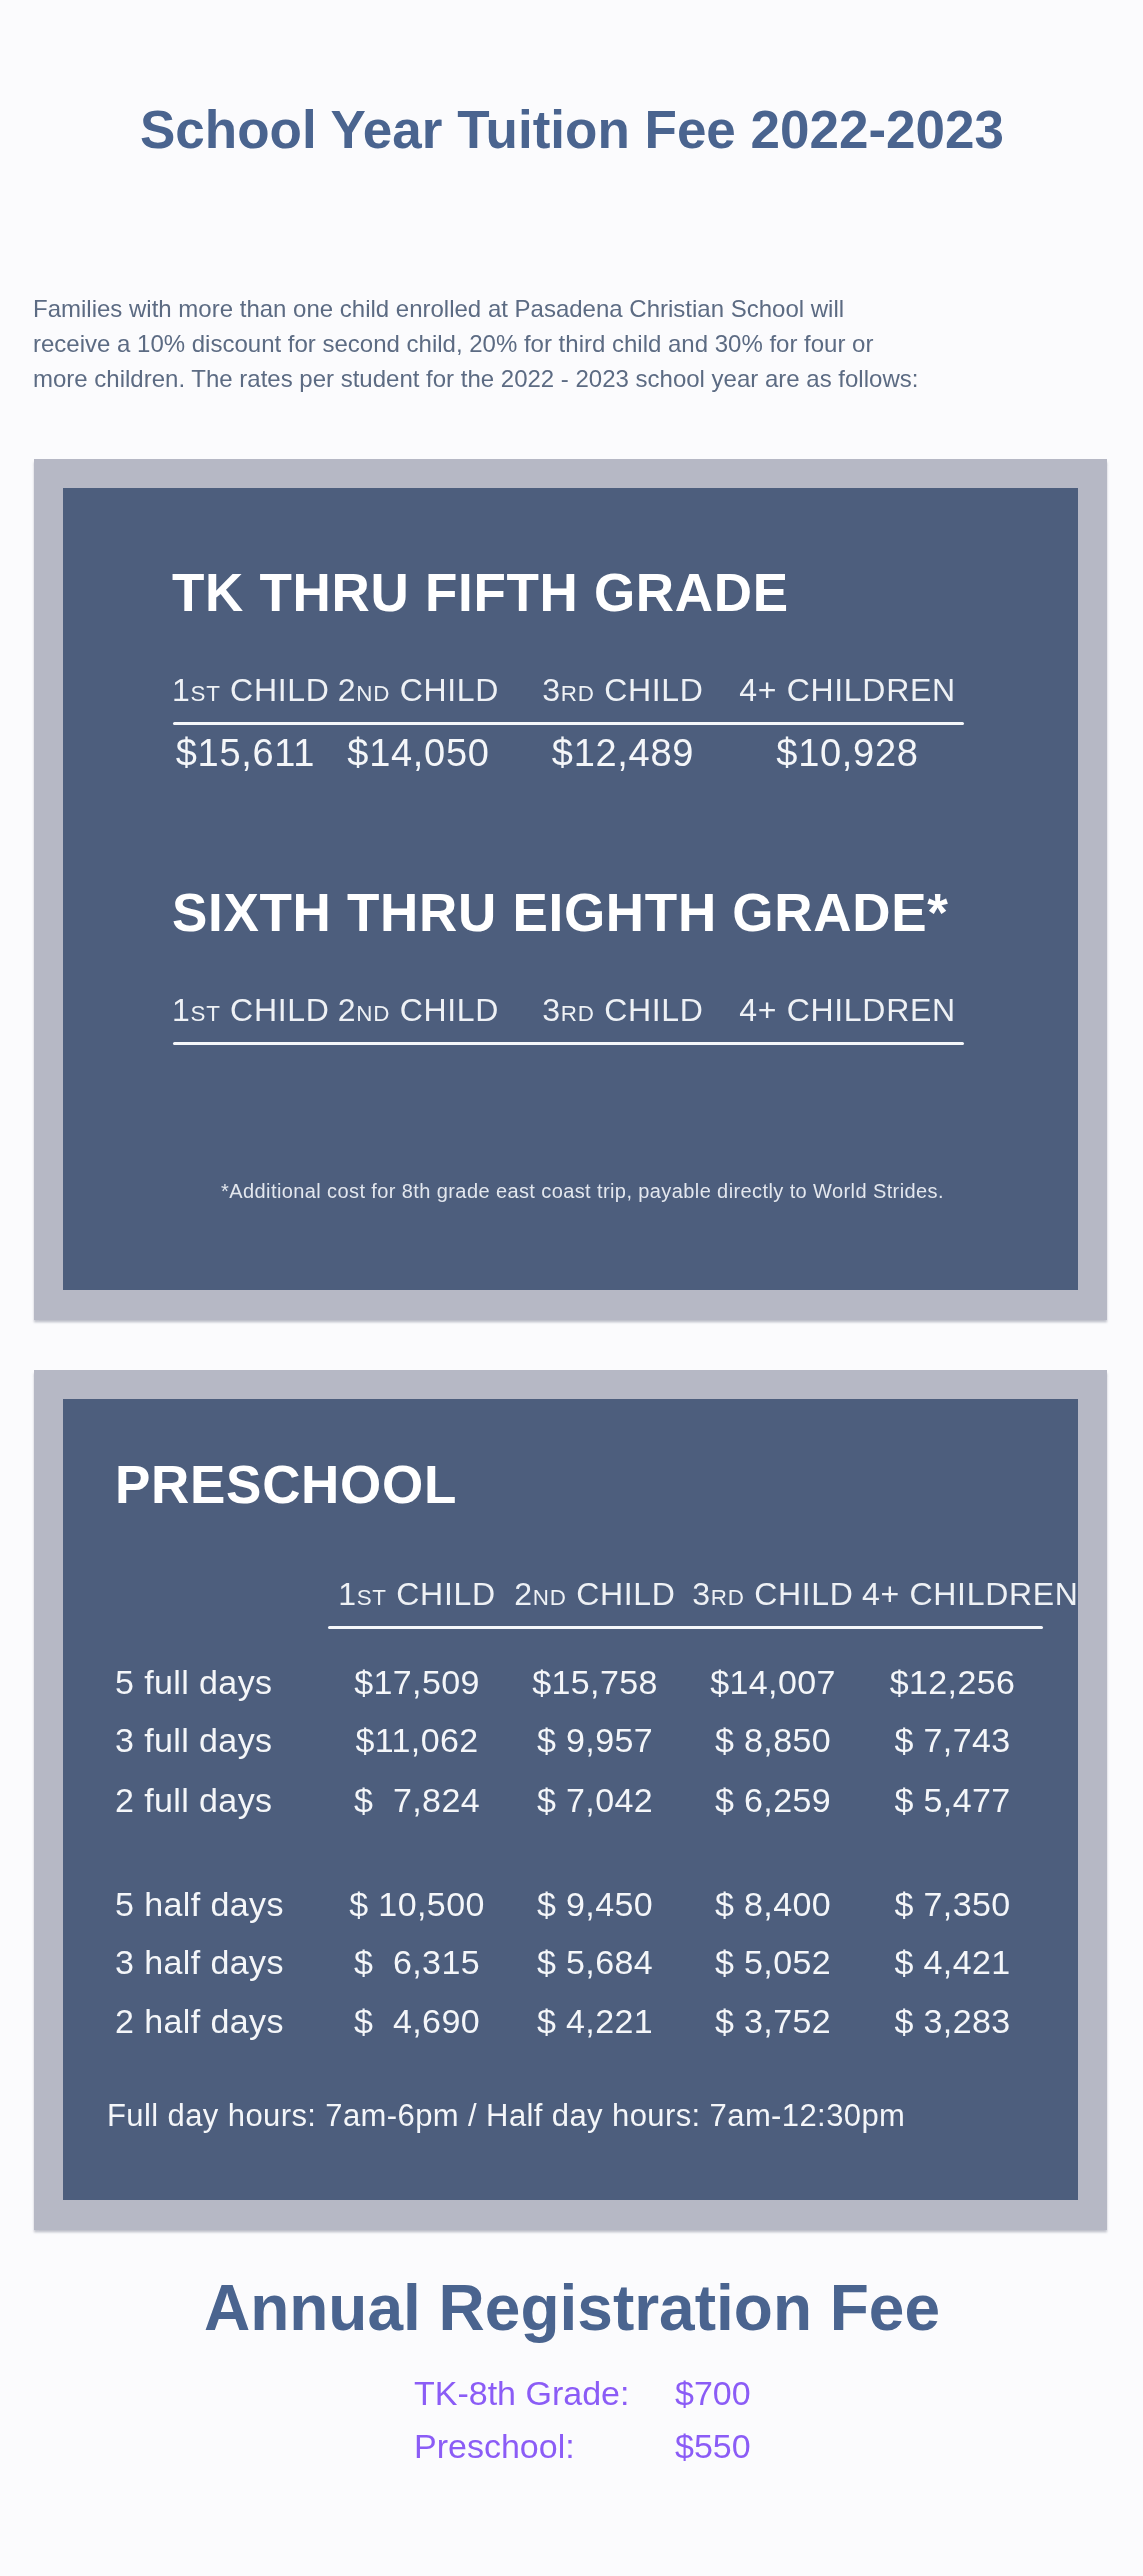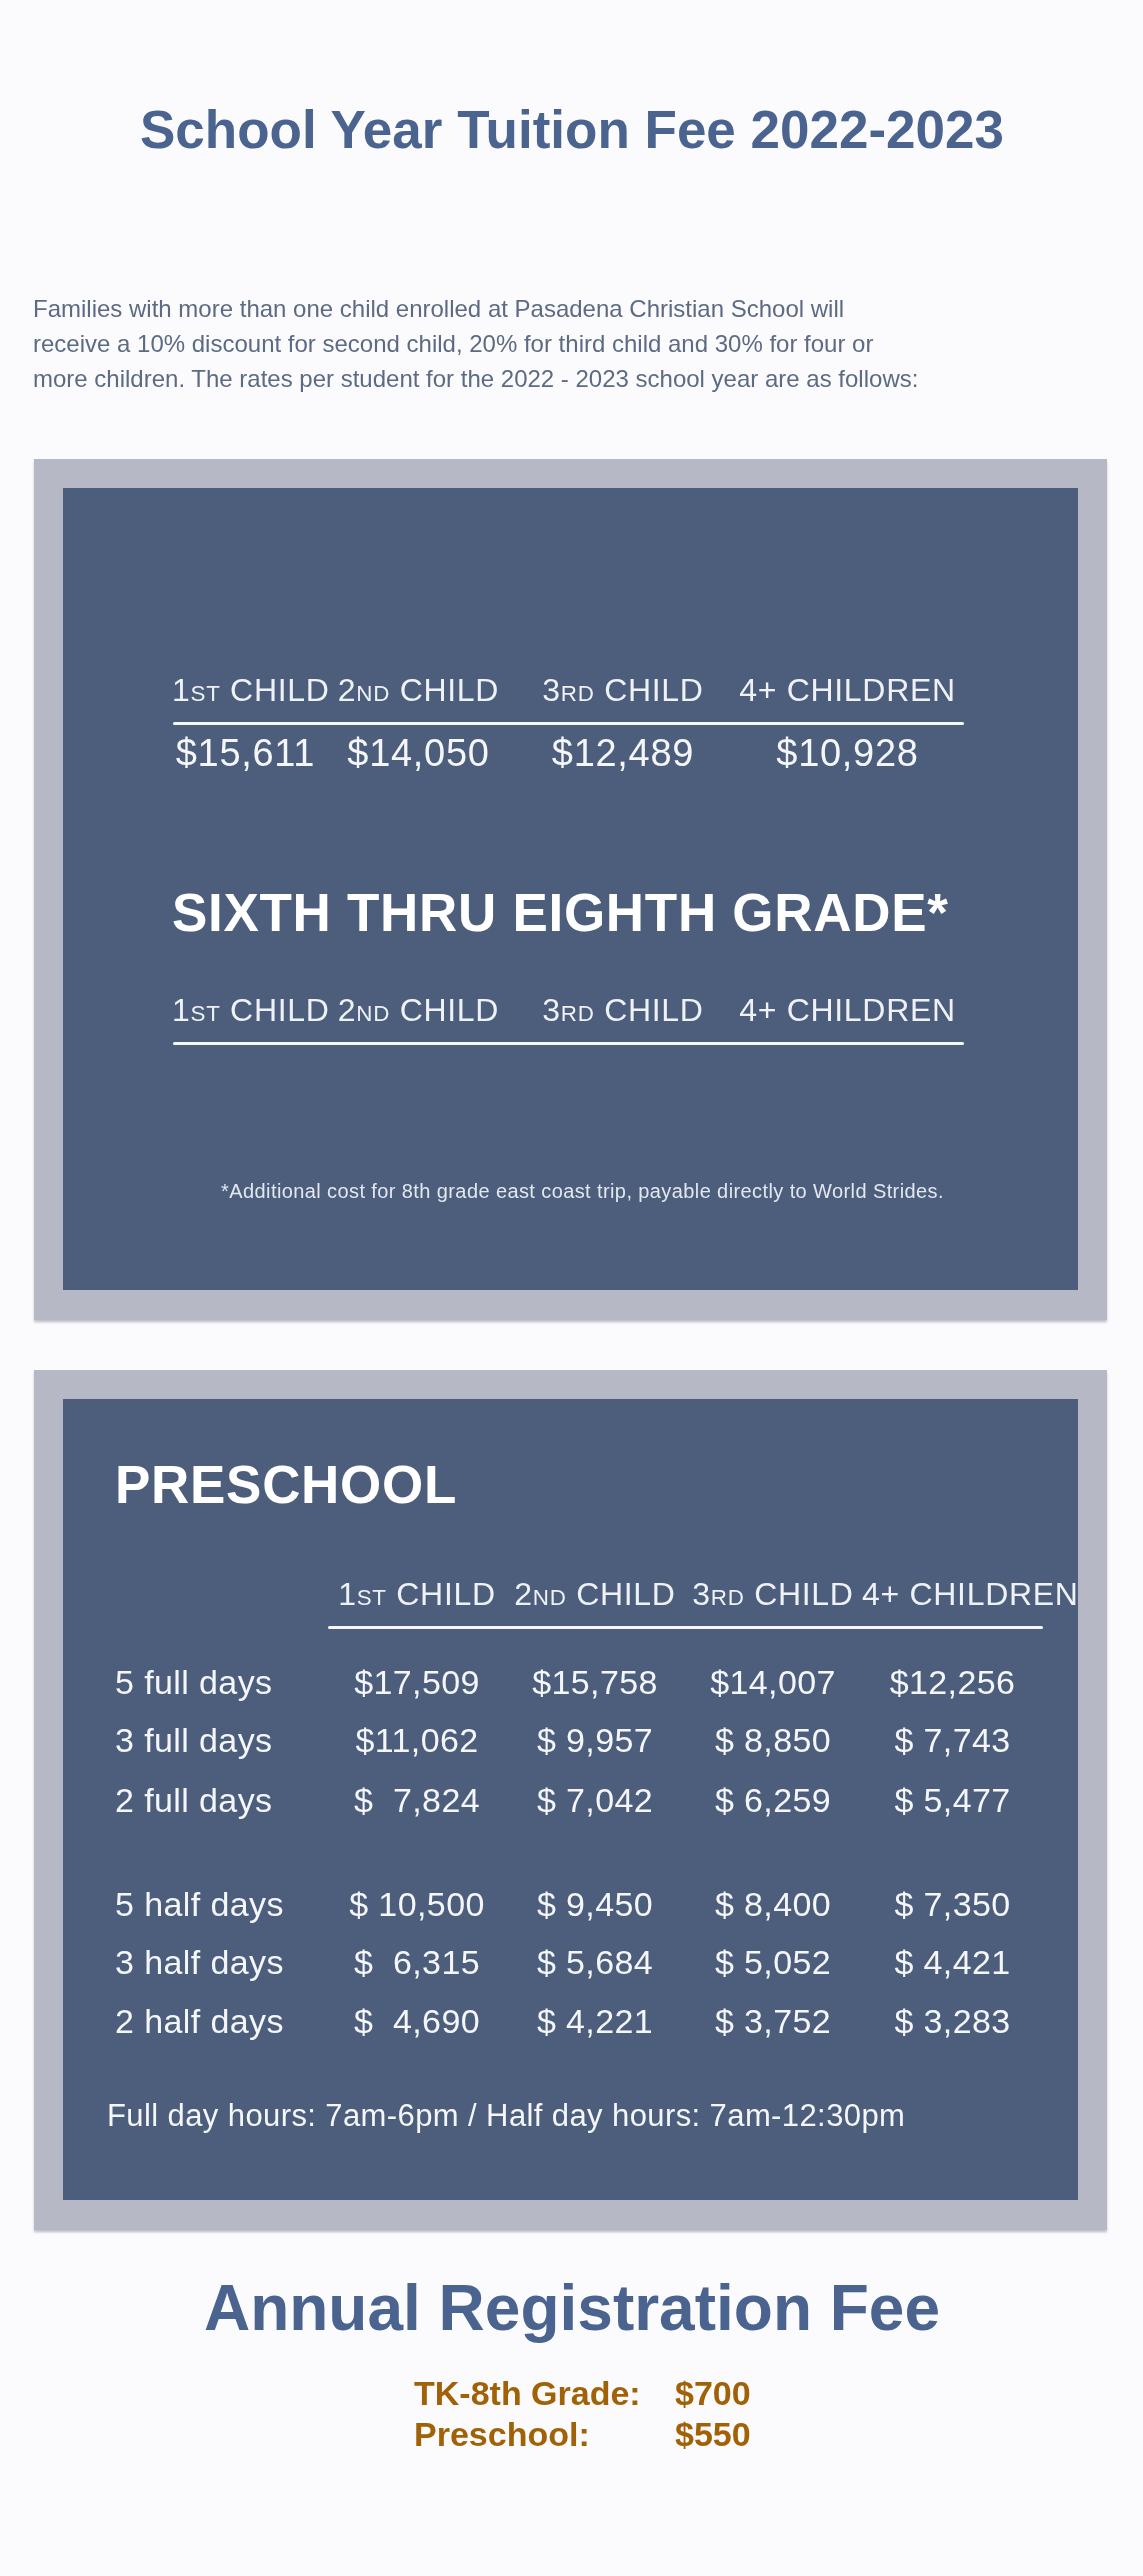--- a/index.html
+++ b/index.html
@@ -75,40 +75,41 @@
   .hours-note {
     position:absolute; left:44px; width:876px;
     color:#f4f6f9; font-size:31px; letter-spacing:0.4px; white-space:nowrap;
   }
   .registration-heading {
     position:absolute; top:2271px; left:0; width:1144px; text-align:center;
     color:#4a648f; font-size:64px; font-weight:bold;
   }
   .registration-rows {
     position:absolute; top:2376px; left:414px;
-    display:grid; grid-template-columns:261px 147px; row-gap:6px;
-    color:#a16207; font-size:34px; font-weight:bold; line-height:35px;
+    display:grid; grid-template-columns:261px 147px; row-gap:18px;
+    color:#8b5cf6; font-size:34px; font-weight:normal; line-height:35px;
   }
   .registration-rows .reg-label { text-align:left; white-space:nowrap; }
   .registration-rows .reg-value { text-align:left; white-space:nowrap; }
 </style>
 </head>
 <body>
 
 <h1 class="page-title">School Year Tuition Fee 2022-2023</h1>
 
 <div class="intro">
   <div>Families with more than one child enrolled at Pasadena Christian School will</div>
   <div>receive a 10% discount for second child, 20% for third child and 30% for four or</div>
   <div>more children. The rates per student for the 2022 - 2023 school year are as follows:</div>
 </div>
 
 <div class="card card-elementary">
   <div class="panel">
 
+    <h2 class="section-heading" style="top:74px; left:109px;">TK THRU FIFTH GRADE</h2>
 
     <div class="fee-table thead-row" style="top:184px;">
       <div class="th"><span>1</span><span class="sm">ST</span><span> CHILD</span></div>
       <div class="th"><span>2</span><span class="sm">ND</span><span> CHILD</span></div>
       <div class="th"><span>3</span><span class="sm">RD</span><span> CHILD</span></div>
       <div class="th"><span>4+</span><span class="sm"></span><span> CHILDREN</span></div>
     </div>
     <div class="rule" style="top:234px;"></div>
     <div class="tvalues-row" style="top:244px;">
       <div class="td">$15,611</div>

